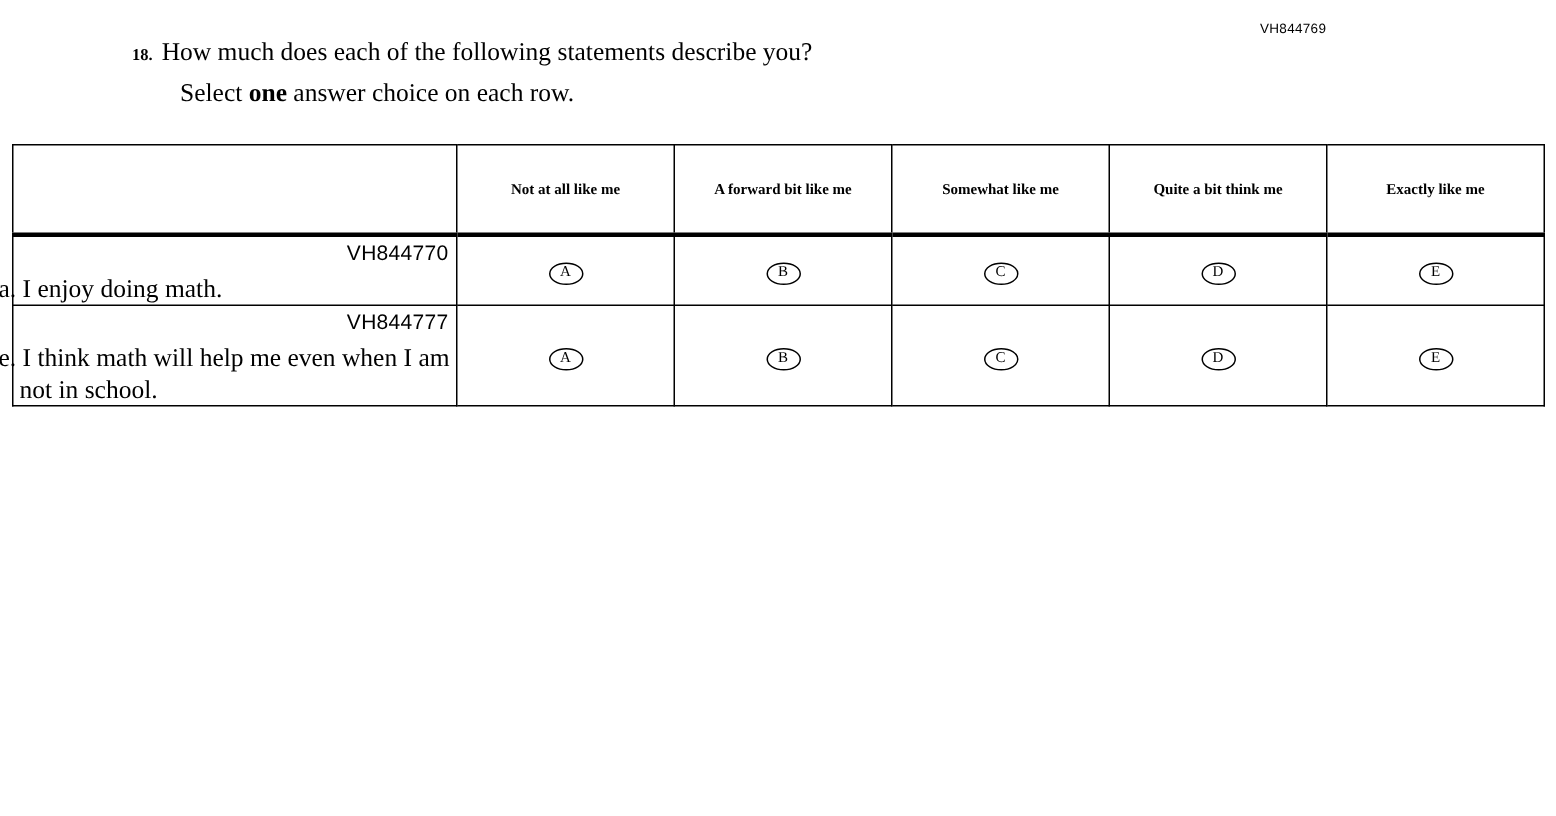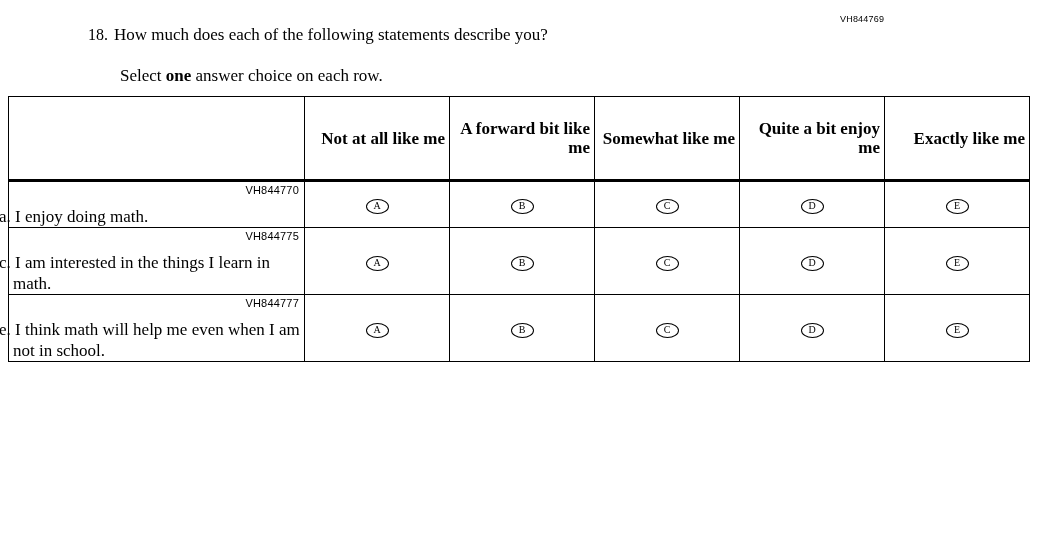--- a/index.html
+++ b/index.html
@@ -34,27 +34,27 @@
     top: 24px;
     left: 88px;
     width: 800px;
   }
   .q-line {
     font-size: 17px;
     line-height: 22px;
     white-space: nowrap;
   }
   .q-number {
-    font-weight: normal;
-    font-size: 16px;
+    font-weight: bold;
+    font-size: 11px;
     margin-right: 6px;
   }
   .q-instruction {
     font-size: 17px;
-    margin-top: 20px;
+    margin-top: 4px;
     margin-left: 32px;
   }
   .q-instruction .bold-one {
     font-weight: bold;
   }
   table.matrix {
     position: absolute;
     top: 96px;
     left: 8px;
     width: 1021px;
@@ -63,42 +63,42 @@
   }
   table.matrix th,
   table.matrix td {
     border: 1px solid #000000;
     padding: 0;
     vertical-align: middle;
   }
   table.matrix thead th {
     border-bottom: 3px solid #000000;
     font-weight: bold;
-    font-size: 17px;
+    font-size: 10px;
     line-height: 19px;
-    text-align: right;
+    text-align: center;
     height: 50px;
-    padding: 16px 4px;
+    padding: 4px 4px;
   }
   table.matrix thead th.blank-head {
     border-bottom: 3px solid #000000;
   }
   col.stem-col { width: 296px; }
   col.opt-col { width: 145px; }
   .stem-cell {
     position: relative;
     padding: 4px 6px 8px 14px;
     height: 48px;
   }
   .stem-id {
     position: absolute;
     top: 2px;
     right: 5px;
     font-family: "Liberation Sans", sans-serif;
-    font-size: 11px;
+    font-size: 14px;
     letter-spacing: 0.2px;
   }
   .stem-text {
     font-size: 17px;
     line-height: 21px;
     margin-top: 24px;
     padding-left: 4px;
     text-indent: -14px;
   }
   .stem-text .label {
@@ -146,55 +146,41 @@
       <col class="opt-col">
       <col class="opt-col">
       <col class="opt-col">
     </colgroup>
     <thead>
       <tr>
         <th class="blank-head"></th>
         <th>Not at all like me</th>
         <th>A forward bit like me</th>
         <th>Somewhat like me</th>
-        <th>Quite a bit enjoy me</th>
+        <th>Quite a bit think me</th>
         <th>Exactly like me</th>
       </tr>
     </thead>
     <tbody>
       <tr class="row-1">
         <td class="stem-cell">
           <span class="stem-id">VH844770</span>
           <div class="stem-text">
             <span class="label">a.</span>
             <span>I enjoy doing math.</span>
           </div>
         </td>
         <td class="opt-cell"><span class="bubble">A</span></td>
         <td class="opt-cell"><span class="bubble">B</span></td>
         <td class="opt-cell"><span class="bubble">C</span></td>
         <td class="opt-cell"><span class="bubble">D</span></td>
         <td class="opt-cell"><span class="bubble">E</span></td>
       </tr>
 
 
-      <tr>
-        <td class="stem-cell">
-          <span class="stem-id">VH844775</span>
-          <div class="stem-text">
-            <span class="label">c.</span>
-            <span>I am interested in the things I learn in math.</span>
-          </div>
-        </td>
-        <td class="opt-cell"><span class="bubble">A</span></td>
-        <td class="opt-cell"><span class="bubble">B</span></td>
-        <td class="opt-cell"><span class="bubble">C</span></td>
-        <td class="opt-cell"><span class="bubble">D</span></td>
-        <td class="opt-cell"><span class="bubble">E</span></td>
-      </tr>
 
 
       <tr>
         <td class="stem-cell">
           <span class="stem-id">VH844777</span>
           <div class="stem-text">
             <span class="label">e.</span>
             <span>I think math will help me even when I am not in school.</span>
           </div>
         </td>

